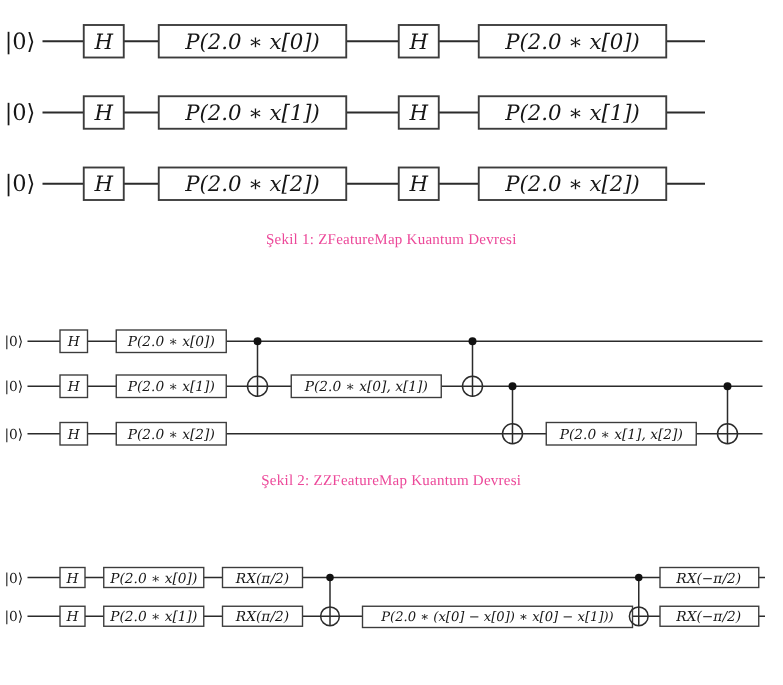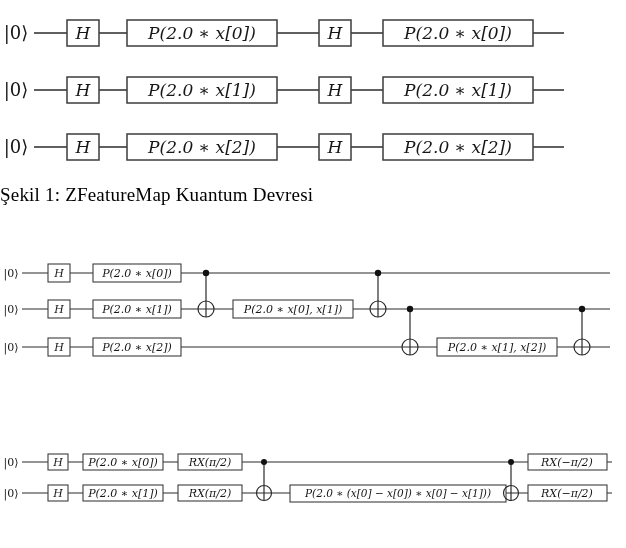--- a/index.html
+++ b/index.html
@@ -9,22 +9,23 @@
     background:#ffffff;
     font-family:"Liberation Serif","DejaVu Serif",serif;
     color:#111111;
     overflow:hidden;
   }
   figure{margin:0;padding:0;position:absolute;left:0;width:626px;}
   #fig1{top:8px;}
   #fig2{top:255px;}
   #fig3{top:445px;}
   figcaption{
-    font-size:19px;
-    color:#000000;
+    text-align:center;
+    font-size:12px;
+    color:#ec4899;
     letter-spacing:0.2px;
   }
   #fig1 figcaption{margin-top:14px;}
   #fig2 figcaption{margin-top:10px;}
   #fig3 figcaption{margin-top:8px;}
   svg{display:block;}
   .w{stroke:#2b2b2b;stroke-width:1.5;}
   .w2{stroke:#2b2b2b;stroke-width:1.2;}
   .b{fill:#ffffff;stroke:#3c3c3c;stroke-width:1.5;}
   .b2{fill:#ffffff;stroke:#3c3c3c;stroke-width:1.1;}
@@ -119,20 +120,21 @@
 
       <circle class="dot" cx="206" cy="18" r="3.2"></circle>
       <circle class="tgt" cx="206" cy="54" r="8"></circle>
       <circle class="dot" cx="378" cy="18" r="3.2"></circle>
       <circle class="tgt" cx="378" cy="54" r="8"></circle>
       <circle class="dot" cx="410" cy="54" r="3.2"></circle>
       <circle class="tgt" cx="410" cy="92" r="8"></circle>
       <circle class="dot" cx="582" cy="54" r="3.2"></circle>
       <circle class="tgt" cx="582" cy="92" r="8"></circle>
     </svg>
+    <figcaption>Şekil 2: ZZFeatureMap Kuantum Devresi</figcaption>
   </figure>
 
   <figure id="fig3">
     <svg width="626" height="66" viewBox="0 0 626 66">
 
       <line class="w2" x1="22" y1="17" x2="612" y2="17"></line>
       <line class="w2" x1="22" y1="48" x2="612" y2="48"></line>
 
       <text class="kt2" x="11" y="21">|0⟩</text>
       <text class="kt2" x="11" y="52">|0⟩</text>

